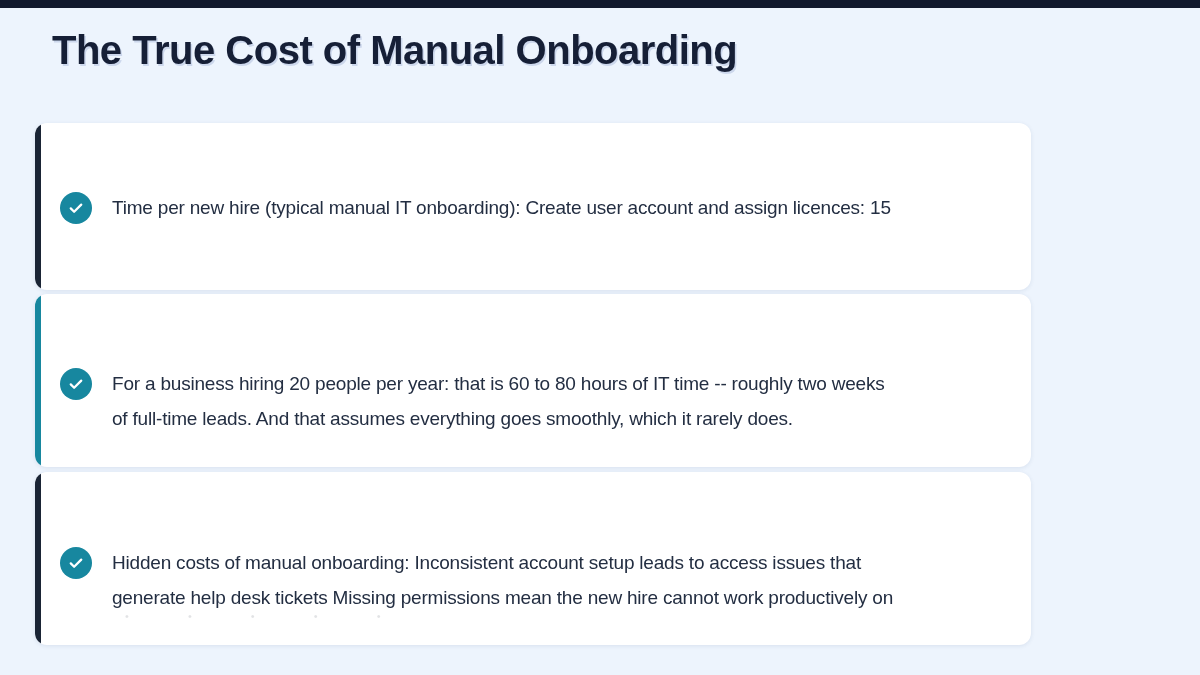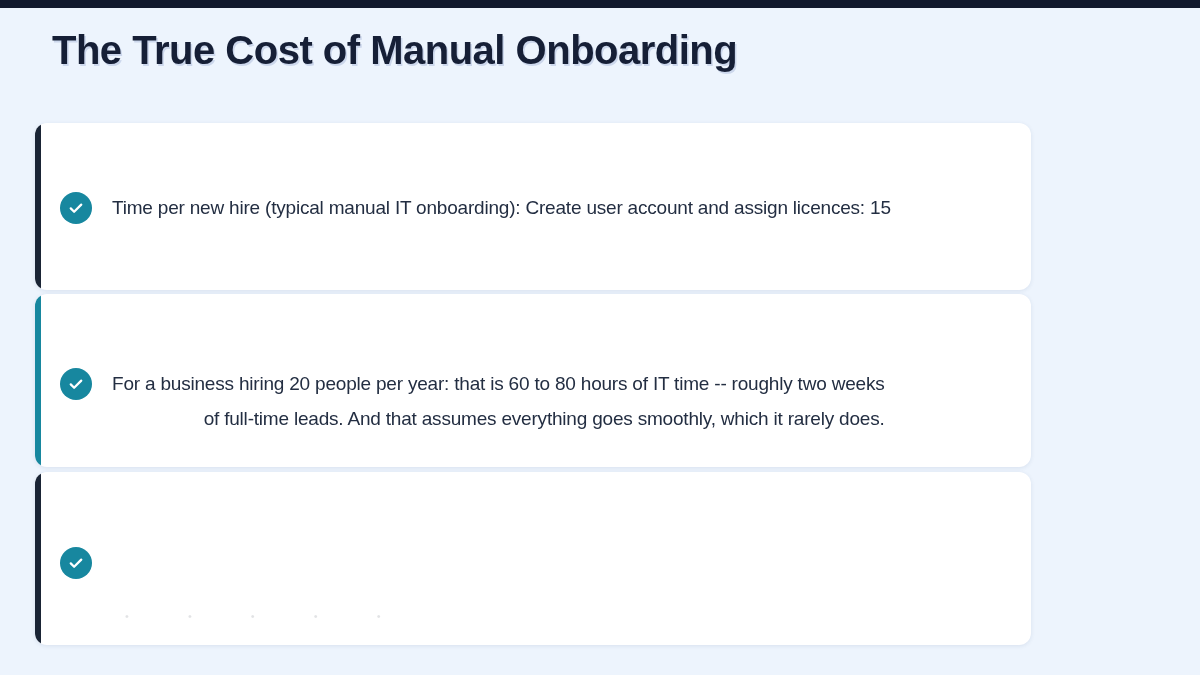--- a/index.html
+++ b/index.html
@@ -103,30 +103,34 @@
 </div>
 
 <div class="card card-2">
   <div class="accent-bar" style="background: rgb(23, 135, 159);"></div>
   <div class="card-content">
     <span class="check" style="background: rgb(23, 135, 159);">
       <svg viewBox="0 0 24 24" width="18" height="18" aria-hidden="true">
         <path d="M5 12.5l4.5 4.5L19 7.5" fill="none" stroke="#ffffff" stroke-width="3" stroke-linecap="round" stroke-linejoin="round"></path>
       </svg>
     </span>
-    <div class="card-text" style="color: rgb(35, 46, 66); text-align: right;">
+    <div class="card-text" style="color: rgb(35, 46, 66);">
       <div class="card-line">For a business hiring 20 people per year: that is 60 to 80 hours of IT time -- roughly two weeks</div>
       <div class="card-line">of full-time leads. And that assumes everything goes smoothly, which it rarely does.</div>
     </div>
   </div>
 </div>
 
 <div class="card card-3">
   <div class="accent-bar" style="background: rgb(26, 36, 53);"></div>
   <div class="card-content">
     <span class="check" style="background: rgb(23, 135, 159);">
       <svg viewBox="0 0 24 24" width="18" height="18" aria-hidden="true">
         <path d="M5 12.5l4.5 4.5L19 7.5" fill="none" stroke="#ffffff" stroke-width="3" stroke-linecap="round" stroke-linejoin="round"></path>
       </svg>
     </span>
+    <div class="card-text" style="color: rgb(35, 46, 66);">
+      <div class="card-line">Hidden costs of manual onboarding: Inconsistent account setup leads to access issues that</div>
+      <div class="card-line">generate help desk tickets Missing permissions mean the new hire cannot work productively on</div>
+    </div>
   </div>
   <div class="truncation-marks">• • • • •</div>
 </div>
 
 </body></html>

